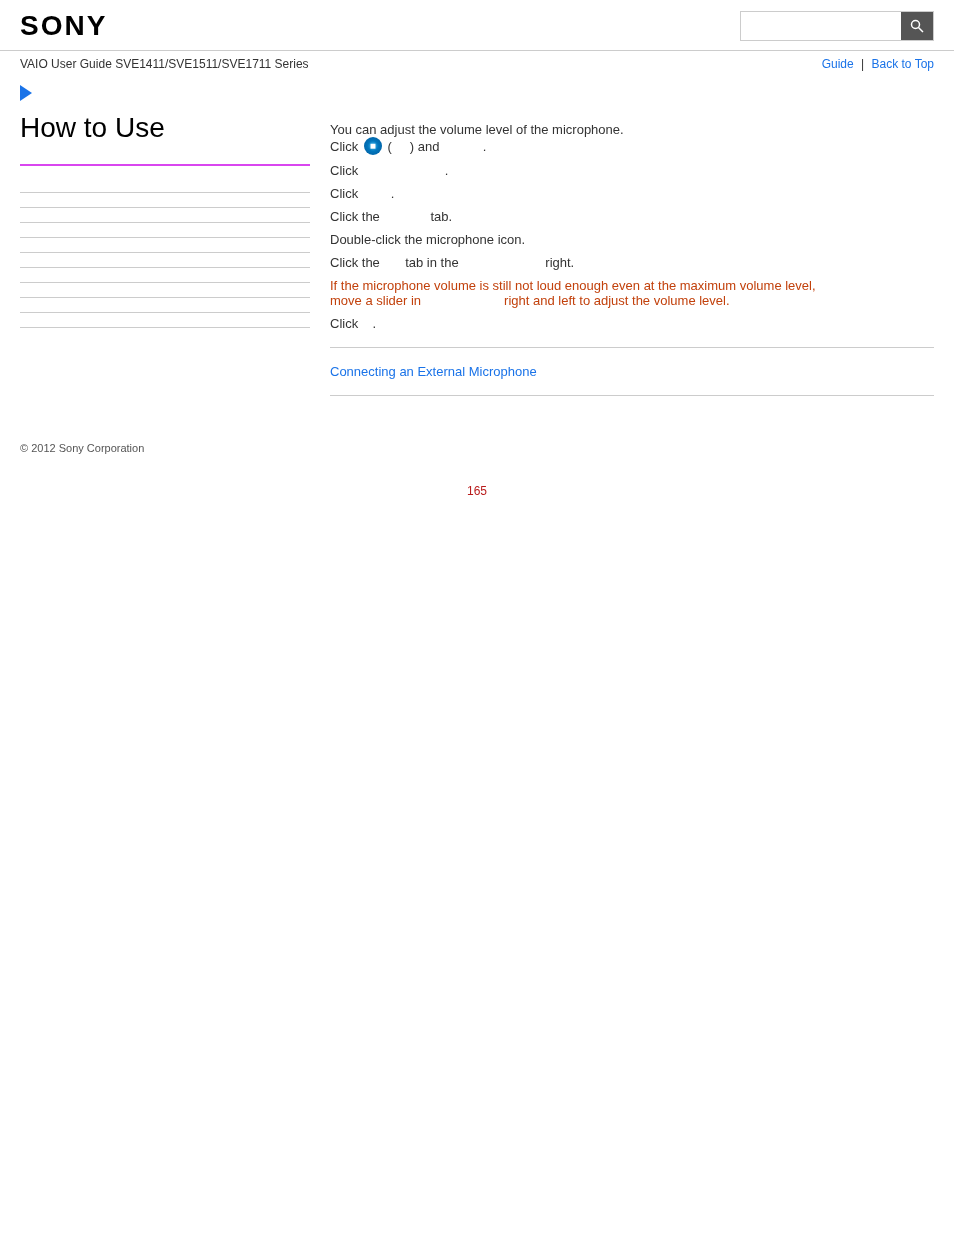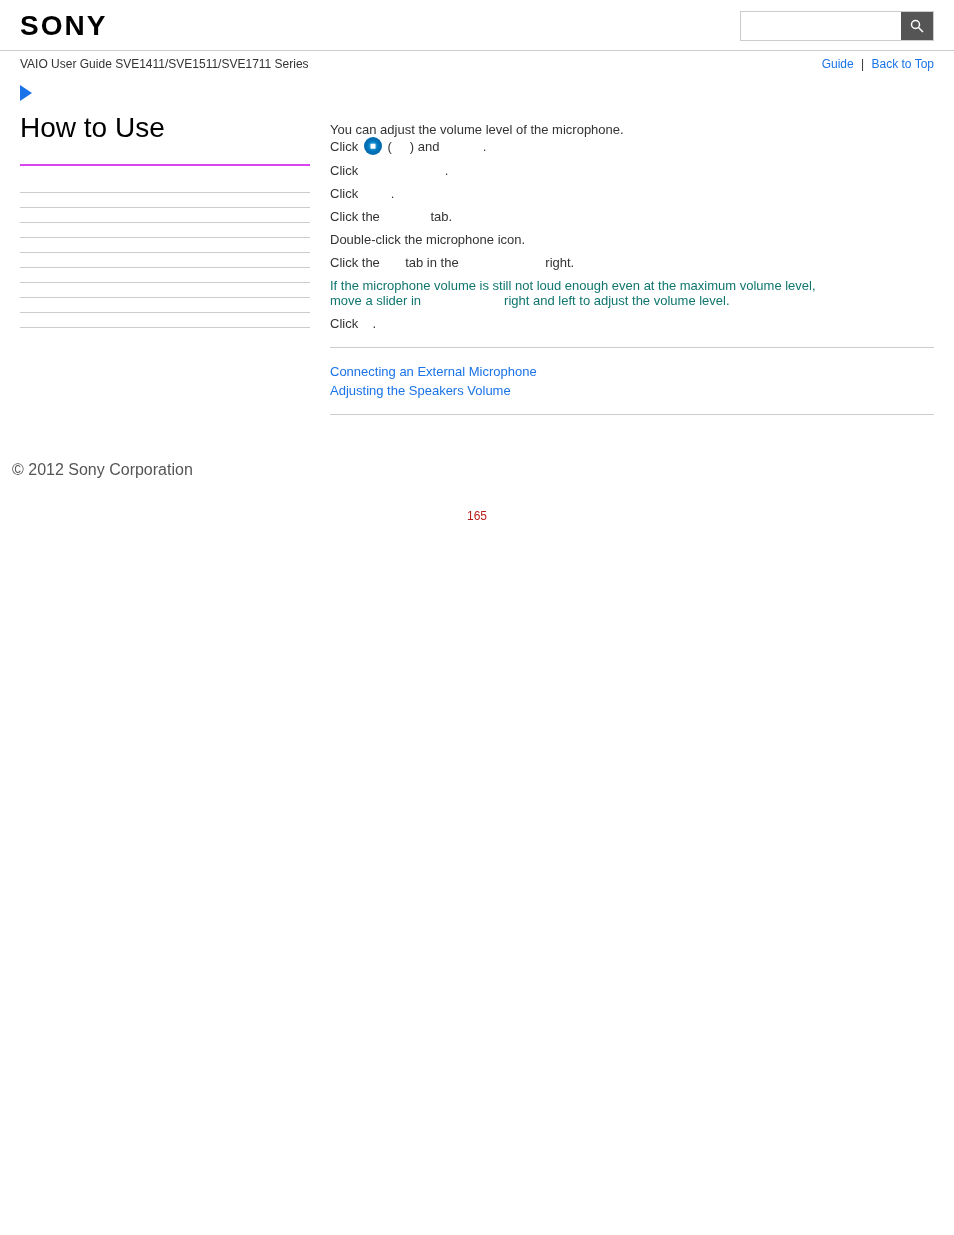--- a/index.html
+++ b/index.html
@@ -147,21 +147,21 @@
       position: relative;
       font-size: 10px;
       line-height: 18px;
       text-align: center;
       color: white;
     }
 
     .step-multiline {
       margin-bottom: 8px;
       font-size: 13px;
-      color: #0f766e;
+      color: #c2410c;
       padding-left: 0;
     }
 
     .divider {
       border: none;
       border-top: 1px solid #ccc;
       margin: 16px 0;
     }
 
     
@@ -171,22 +171,22 @@
     .related-links a {
       display: block;
       color: #1a73e8;
       text-decoration: none;
       margin-bottom: 4px;
       font-size: 13px;
     }
 
     
     .footer {
-      padding: 30px 20px 10px 12px;
-      font-size: 16px;
+      padding: 30px 20px 10px 20px;
+      font-size: 11px;
       color: #555;
     }
     .page-number {
       text-align: center;
       font-size: 12px;
       color: #b91c1c;
       padding: 20px 0;
     }
   </style>
 </head>
@@ -271,21 +271,20 @@
     </div>
 
     <div class="step">
       <span>Click&nbsp;&nbsp;&nbsp;&nbsp;.</span>
     </div>
 
     <hr class="divider">
 
     <div class="related-links">
       <a href="#">Connecting an External Microphone</a>
-      <a href="#">Adjusting the Speakers Volume</a>
     </div>
 
     <hr class="divider">
 
   </div>
 </div>
 
 <div class="footer">
   <span>© 2012 Sony Corporation</span>
 </div>

